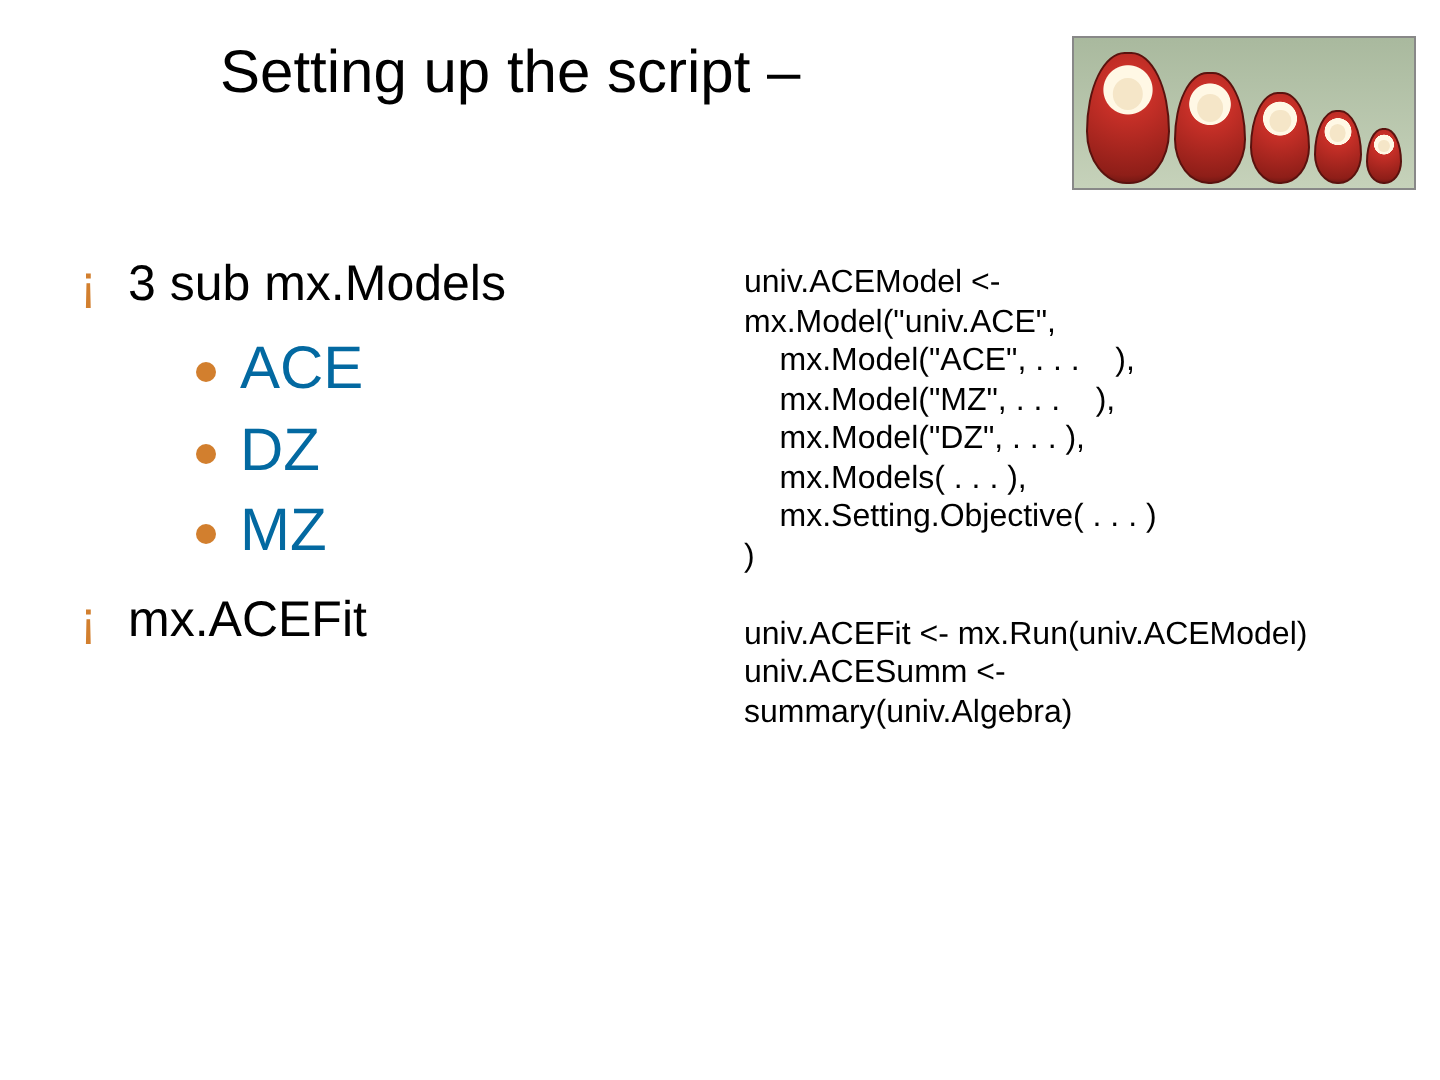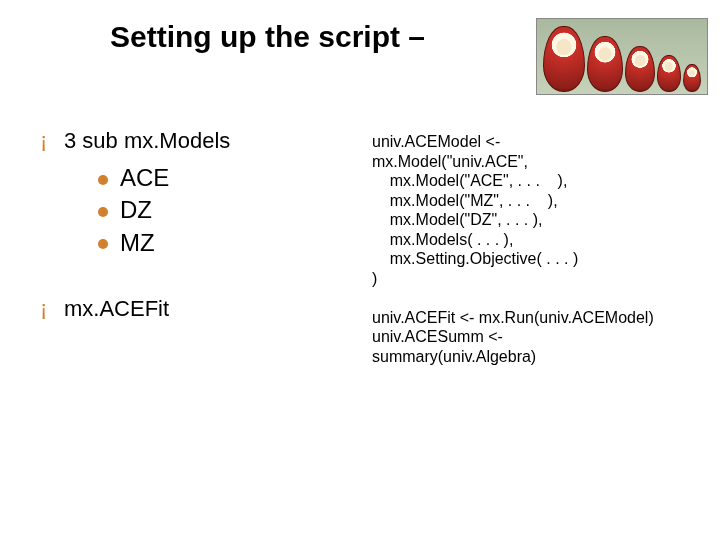--- a/index.html
+++ b/index.html
@@ -17,21 +17,21 @@
     width: 720px;
     height: 540px;
     box-sizing: border-box;
   }
   .title {
     position: absolute;
     left: 110px;
     top: 20px;
     width: 400px;
     font-size: 30px;
-    font-weight: 700;
+    font-weight: 400;
     color: #000;
     line-height: 1.15;
   }
   .decor-image {
     position: absolute;
     right: 12px;
     top: 18px;
     width: 170px;
     height: 75px;
     background: linear-gradient(#a9b99e, #c6d2ba);
@@ -62,35 +62,35 @@
   .d4 { left: 120px; width: 22px; height: 35px; }
   .d5 { left: 146px; width: 16px; height: 26px; }
 
   .content {
     position: absolute;
     left: 40px;
     top: 128px;
     width: 350px;
   }
   .lvl1 {
-    font-size: 22px;
+    font-size: 25px;
     color: #000;
     margin-bottom: 8px;
   }
   .lvl1 .deco {
     color: #d27f2e;
     display: inline-block;
     width: 24px;
   }
   .sub {
     margin-left: 58px;
   }
   .lvl2 {
-    font-size: 24px;
-    color: #000000;
+    font-size: 30px;
+    color: #0369a1;
     line-height: 1.35;
   }
   .lvl2 .disc {
     display: inline-block;
     width: 10px;
     height: 10px;
     border-radius: 50%;
     background: #d27f2e;
     margin-right: 12px;
     vertical-align: middle;

